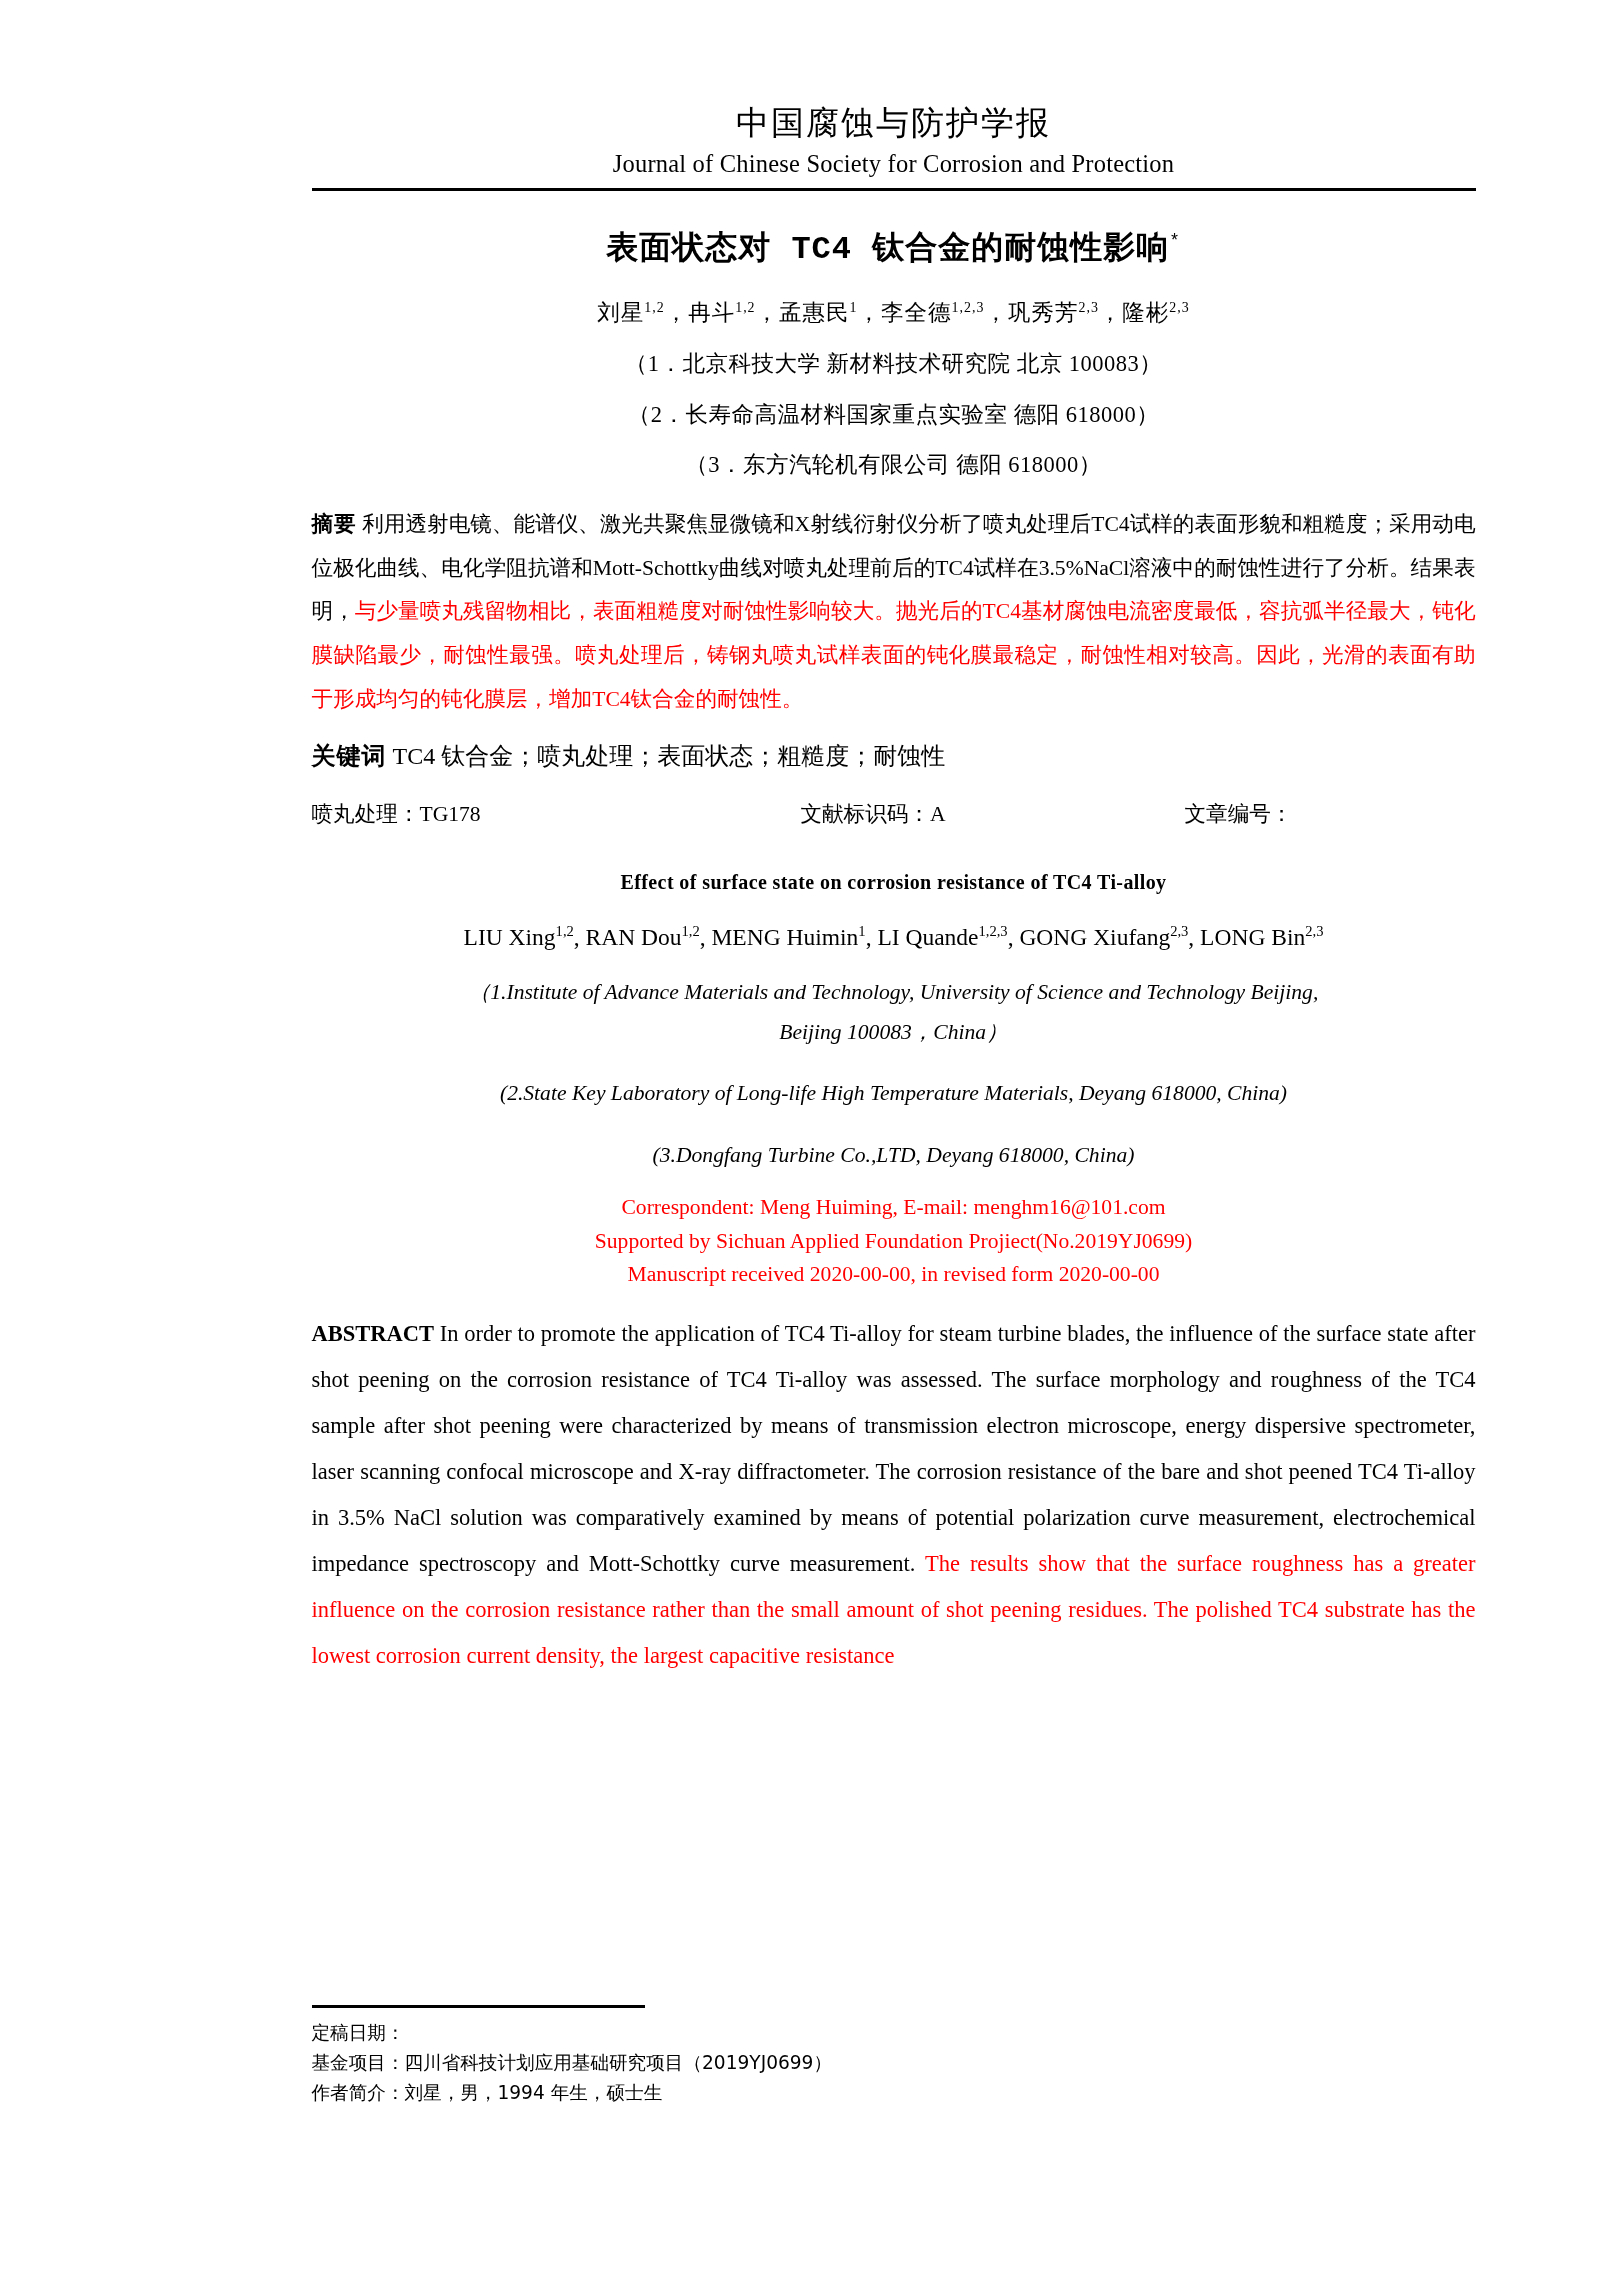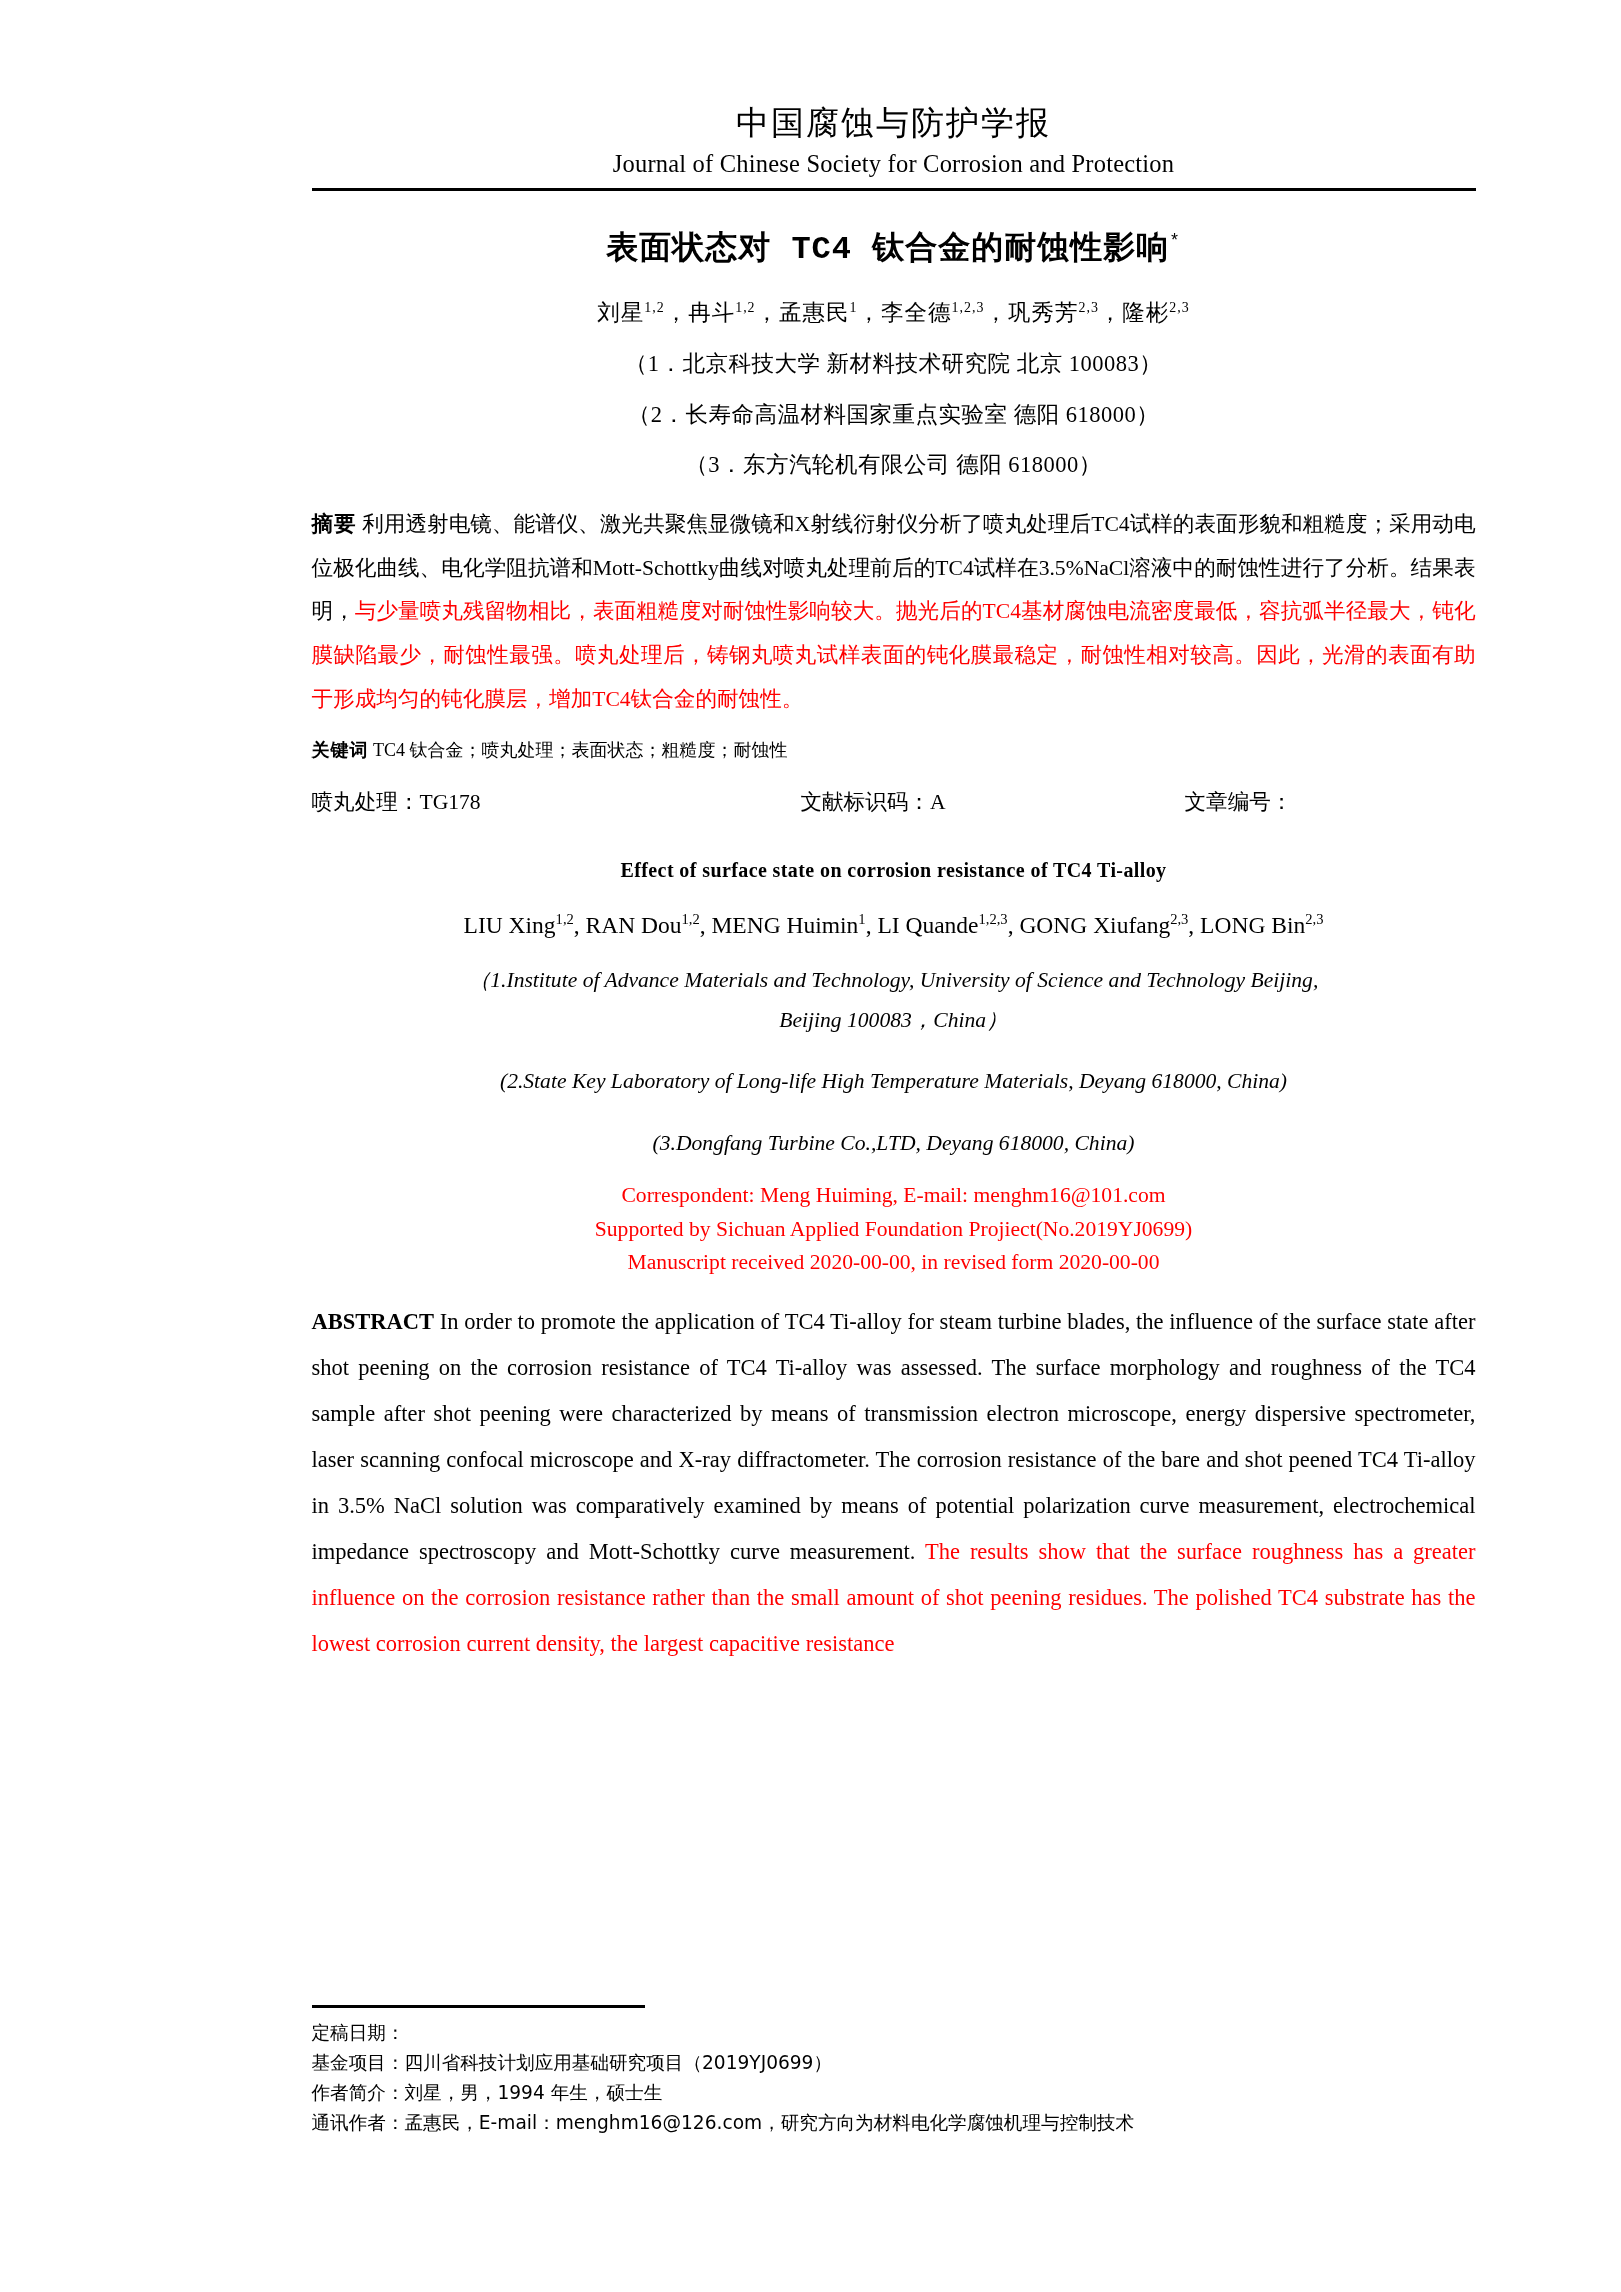--- a/index.html
+++ b/index.html
@@ -92,21 +92,21 @@
     text-justify: inter-ideograph;
   }
   .abstract-cn .lead {
     font-weight: bold;
     font-family: "DejaVu Sans", "Liberation Sans", sans-serif;
     letter-spacing: 1px;
   }
   .red { color: #ff0000; }
 
   .keywords-cn {
-    font-size: 18px;
+    font-size: 24px;
     line-height: 2.0;
     margin-top: 9.8px;
   }
   .keywords-cn .lead {
     font-weight: bold;
     font-family: "DejaVu Sans", "Liberation Sans", sans-serif;
     letter-spacing: 1px;
   }
   .class-row {
     font-size: 21.6px;
@@ -232,18 +232,17 @@
     <div class="abstract-en"><span class="lead">ABSTRACT</span><span> In order to promote the application of TC4 Ti-alloy for steam turbine blades, the influence of the surface state after shot peening on the corrosion resistance of TC4 Ti-alloy was assessed. The surface morphology and roughness of the TC4 sample after shot peening were characterized by means of transmission electron microscope, energy dispersive spectrometer, laser scanning confocal microscope and X-ray diffractometer. The corrosion resistance of the bare and shot peened TC4 Ti-alloy in 3.5% NaCl solution was comparatively examined by means of potential polarization curve measurement, electrochemical impedance spectroscopy and Mott-Schottky curve measurement. </span><span class="red">The results show that the surface roughness has a greater influence on the corrosion resistance rather than the small amount of shot peening residues. The polished TC4 substrate has the lowest corrosion current density, the largest capacitive resistance</span></div>
 
   </div>
 
   <div class="footnote-wrap">
     <hr class="footnote-rule">
     <div class="footnote">
       <div>定稿日期：</div>
       <div>基金项目：四川省科技计划应用基础研究项目（2019YJ0699）</div>
       <div>作者简介：刘星，男，1994 年生，硕士生</div>
-      <div>通讯作者：孟惠民，E-mail：menghm16@126.com，研究方向为材料电化学腐蚀机理与控制技术</div>
     </div>
   </div>
 
 </div>
 
 
 </body></html>

